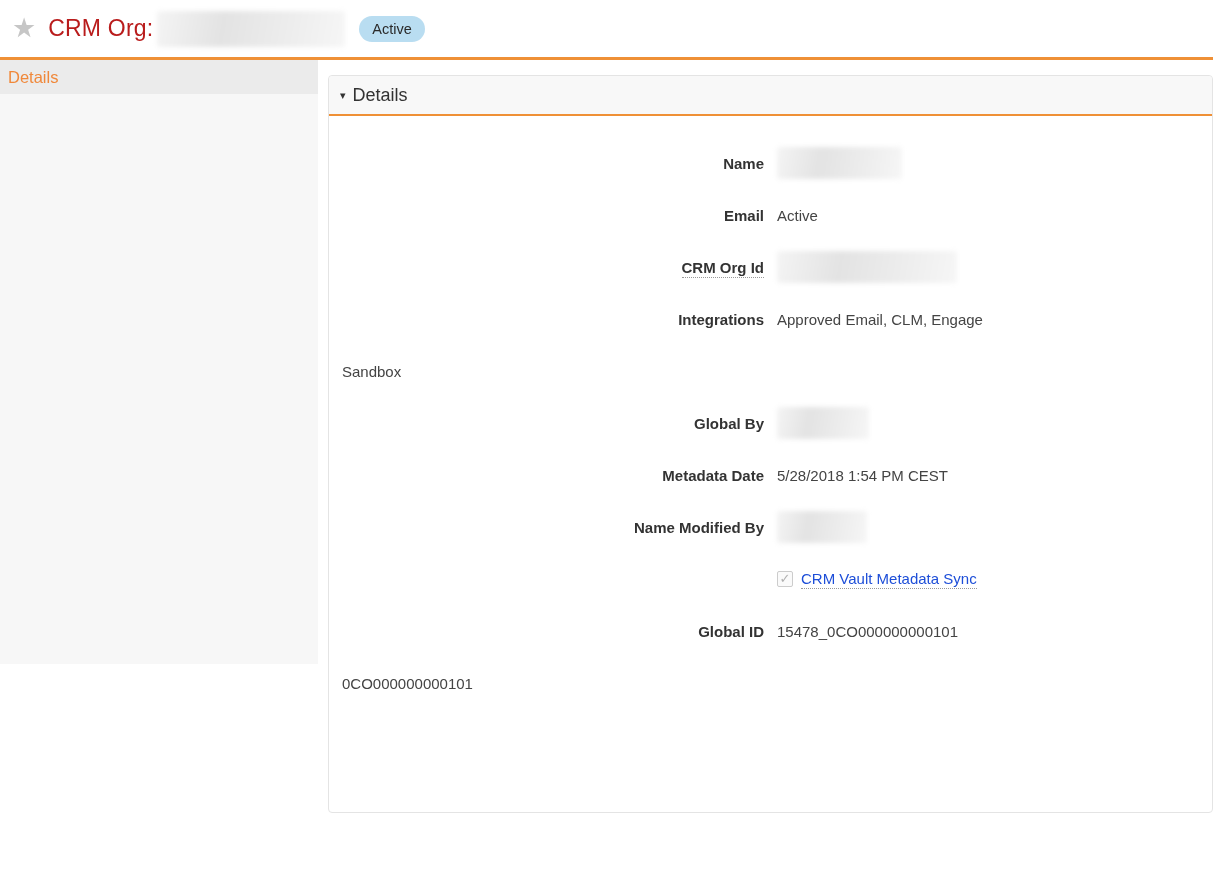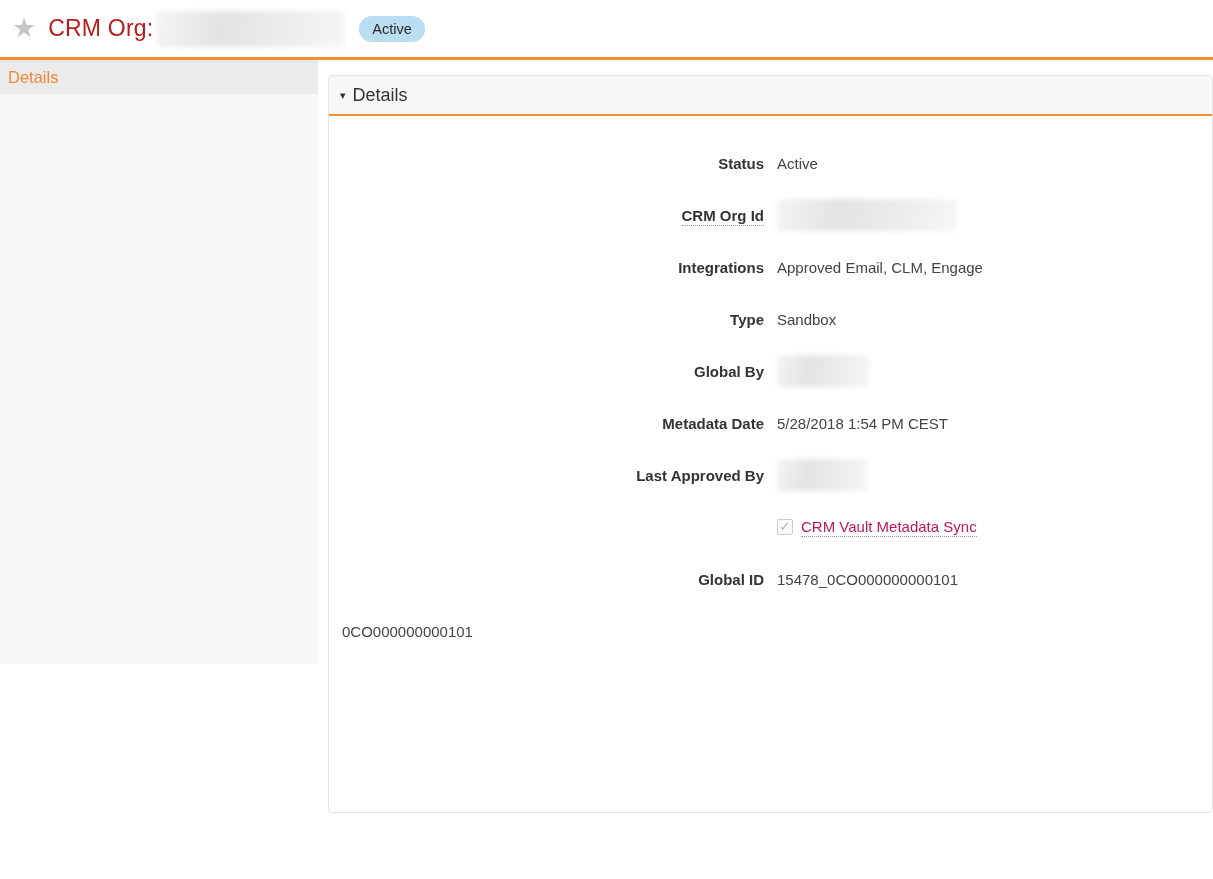--- a/index.html
+++ b/index.html
@@ -49,21 +49,21 @@
   .field-label{flex:0 0 435px;text-align:right;font-weight:bold;font-size:15px;
     color:var(--label-color);padding-right:0;}
   .field-label .dotted{border-bottom:1px dotted #999;padding-bottom:1px;}
   .field-value{margin-left:13px;font-size:15px;color:var(--value-color);}
   .value-redact{height:32px;margin:-2px 0 -2px 13px;}
 
   .checkbox-row .field-label{visibility:hidden;}
   .checkbox-wrap{margin-left:13px;display:flex;align-items:center;}
   .checkbox{width:16px;height:16px;border:1px solid #ccc;border-radius:2px;background:#fafafa;
     color:#b0b0b0;font-size:13px;line-height:14px;text-align:center;margin-right:8px;}
-  .checkbox-label{font-size:15px;color:#be185d;border-bottom:1px dotted #999;padding-bottom:1px;}
+  .checkbox-label{font-size:15px;color:#1d4ed8;border-bottom:1px dotted #999;padding-bottom:1px;}
 </style>
 </head>
 <body>
 
 <div class="page-header">
   <span class="star">★</span>
   <span class="page-title">CRM Org:</span>
   <span class="redact header-redact"></span>
   <span class="status-badge">Active</span>
 </div>
@@ -77,45 +77,48 @@
   </div>
 
   <div class="main">
     <div class="panel">
       <div class="panel-header">
         <span class="collapse-icon">▾</span>
         <span class="panel-title">Details</span>
       </div>
       <div class="fields">
           <div class="field-row">
-            <div class="field-label">Status</div>
+            <div class="field-label">Name</div>
+            <span class="redact value-redact" style="width: 125px;"></span>
+          </div>
+          <div class="field-row">
+            <div class="field-label">Email</div>
             <div class="field-value">Active</div>
           </div>
           <div class="field-row">
             <div class="field-label"><span class="dotted">CRM Org Id</span></div>
             <span class="redact value-redact" style="width: 180px;"></span>
           </div>
           <div class="field-row">
             <div class="field-label">Integrations</div>
             <div class="field-value">Approved Email, CLM, Engage</div>
           </div>
           <div class="field-row">
-            <div class="field-label">Type</div>
             <div class="field-value">Sandbox</div>
           </div>
           <div class="field-row">
             <div class="field-label">Global By</div>
             <span class="redact value-redact" style="width: 92px;"></span>
           </div>
           <div class="field-row">
             <div class="field-label">Metadata Date</div>
             <div class="field-value">5/28/2018 1:54 PM CEST</div>
           </div>
           <div class="field-row">
-            <div class="field-label">Last Approved By</div>
+            <div class="field-label">Name Modified By</div>
             <span class="redact value-redact" style="width: 90px;"></span>
           </div>
           <div class="field-row checkbox-row">
             <div class="field-label"></div>
             <div class="checkbox-wrap">
               <span class="checkbox">✓</span>
               <span class="checkbox-label">CRM Vault Metadata Sync</span>
             </div>
           </div>
           <div class="field-row">

